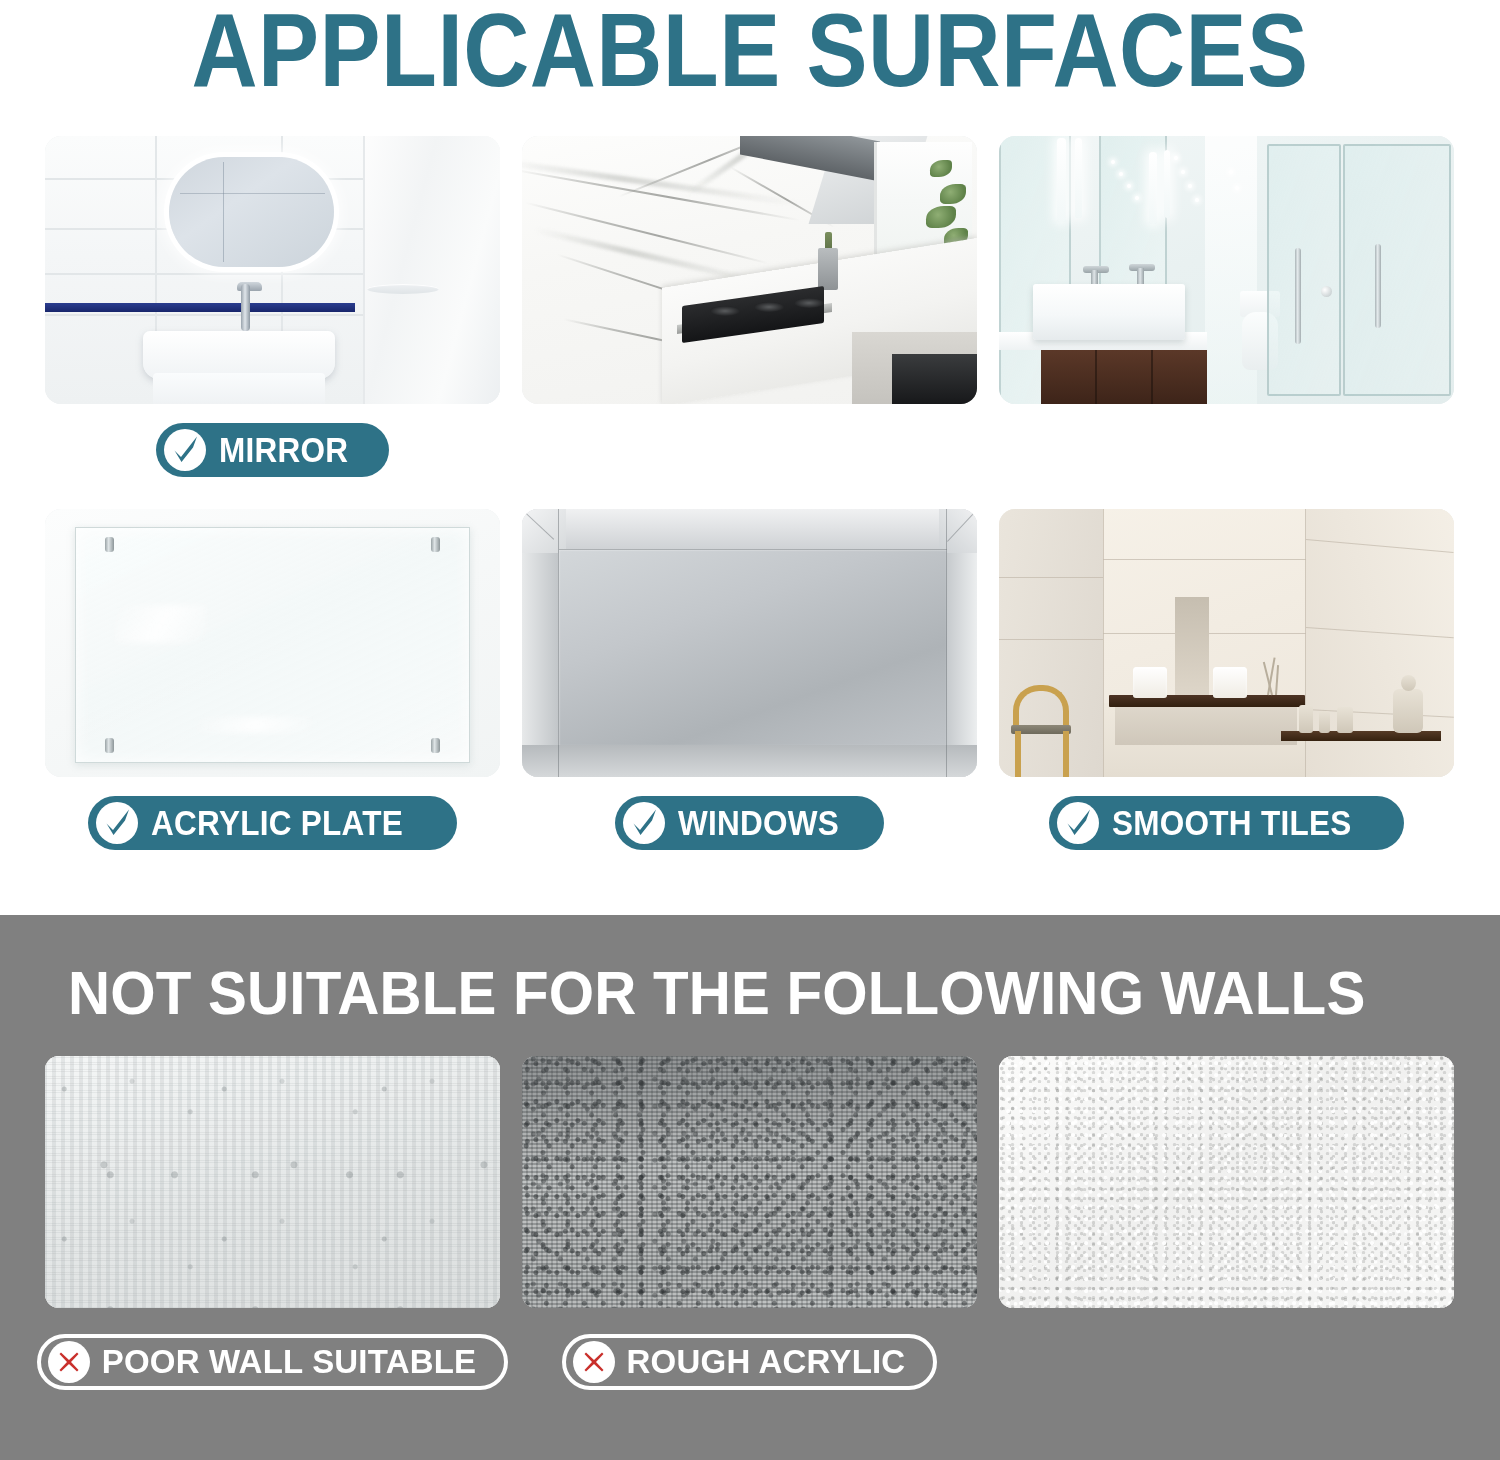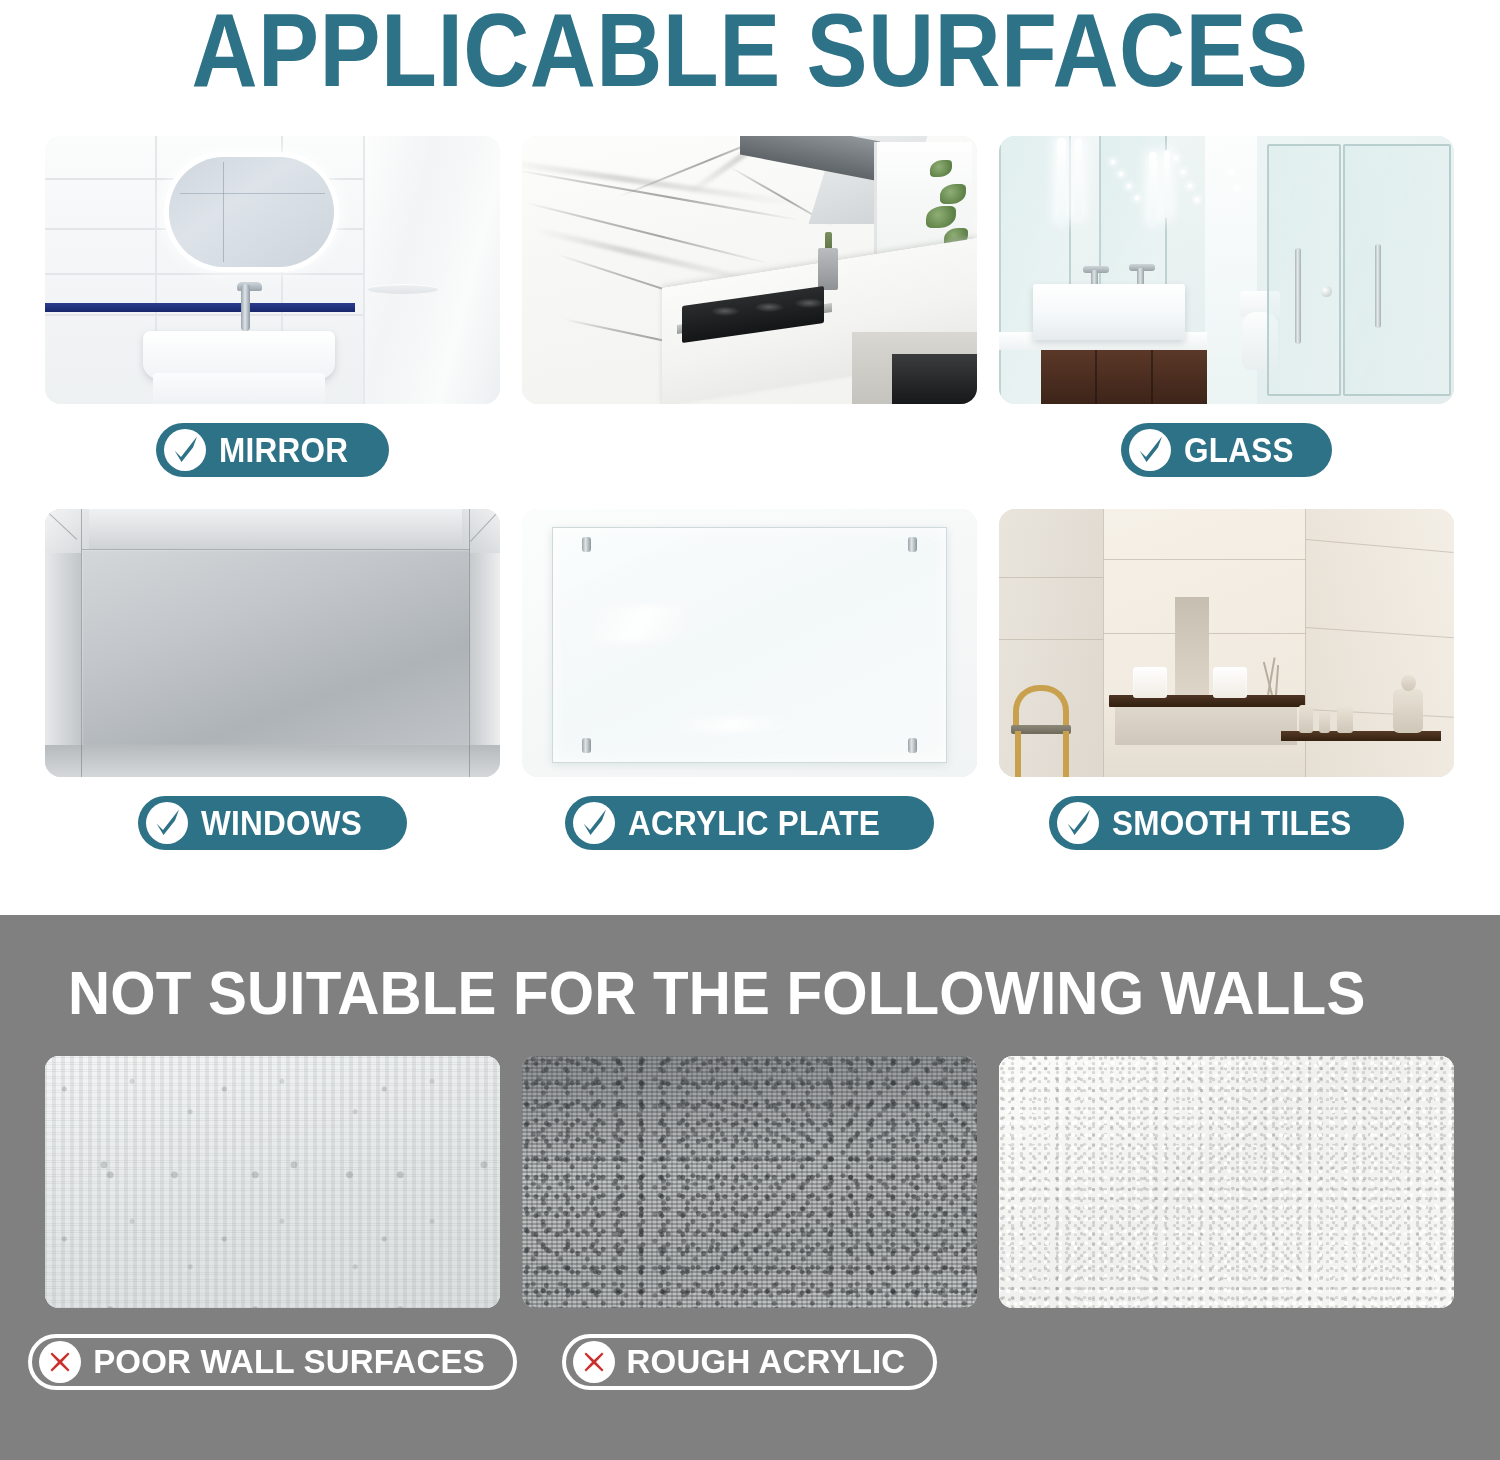--- a/index.html
+++ b/index.html
@@ -611,28 +611,41 @@
           <div class="p3-vanity-seam" style="left:96px;"></div>
           <div class="p3-vanity-seam" style="left:152px;"></div>
           <div class="p3-toilet-tank"></div>
           <div class="p3-toilet"></div>
           <div class="p3-showerdoor" style="left:268px; width:74px;"></div>
           <div class="p3-showerdoor" style="left:344px; width:108px;"></div>
           <div class="p3-handle-v" style="left:296px; top:112px; height:96px;"></div>
           <div class="p3-handle-v" style="left:376px; top:108px; height:84px;"></div>
           <div class="p3-knob" style="left:322px; top:150px;"></div>
         </div>
+      </div>
+
+      <div class="cell">
+        <div class="photo">
+          <div class="p5-base"></div>
+          <div class="p5-sheet"></div>
+          <div class="p5-standoff" style="left:60px;  top:28px;"></div>
+          <div class="p5-standoff" style="right:60px; top:28px;"></div>
+          <div class="p5-standoff" style="left:60px;  bottom:24px;"></div>
+          <div class="p5-standoff" style="right:60px; bottom:24px;"></div>
+          <div class="p5-glint" style="left:70px; top:96px; width:92px; height:38px;"></div>
+          <div class="p5-glint" style="left:150px; top:208px; width:120px; height:16px;"></div>
+        </div>
         <div class="badge-row">
           <div class="badge">
             <span class="badge-check">
               <svg width="30" height="30" viewBox="0 0 30 30" aria-hidden="true">
                 <path d="M4.5 15.5 L11 22 L27 1.5 L23 12.5 L11.5 27 Z" fill="#2E7287"></path>
               </svg>
             </span>
-            <span class="badge-label">GLASS</span>
+            <span class="badge-label">ACRYLIC PLATE</span>
           </div>
         </div>
       </div>
 
       <div class="cell">
         <div class="photo">
           <div class="p4-outer"></div>
           <div class="p4-frame-top"></div>
           <div class="p4-frame-left"></div>
           <div class="p4-frame-right"></div>
@@ -647,43 +660,20 @@
           <div class="p4-hairline" style="right:0; top:0; width:44px; height:1px; transform:rotate(-47deg); transform-origin:right top;"></div>
         </div>
         <div class="badge-row">
           <div class="badge">
             <span class="badge-check">
               <svg width="30" height="30" viewBox="0 0 30 30" aria-hidden="true">
                 <path d="M4.5 15.5 L11 22 L27 1.5 L23 12.5 L11.5 27 Z" fill="#2E7287"></path>
               </svg>
             </span>
             <span class="badge-label">WINDOWS</span>
-          </div>
-        </div>
-      </div>
-
-      <div class="cell">
-        <div class="photo">
-          <div class="p5-base"></div>
-          <div class="p5-sheet"></div>
-          <div class="p5-standoff" style="left:60px;  top:28px;"></div>
-          <div class="p5-standoff" style="right:60px; top:28px;"></div>
-          <div class="p5-standoff" style="left:60px;  bottom:24px;"></div>
-          <div class="p5-standoff" style="right:60px; bottom:24px;"></div>
-          <div class="p5-glint" style="left:70px; top:96px; width:92px; height:38px;"></div>
-          <div class="p5-glint" style="left:150px; top:208px; width:120px; height:16px;"></div>
-        </div>
-        <div class="badge-row">
-          <div class="badge">
-            <span class="badge-check">
-              <svg width="30" height="30" viewBox="0 0 30 30" aria-hidden="true">
-                <path d="M4.5 15.5 L11 22 L27 1.5 L23 12.5 L11.5 27 Z" fill="#2E7287"></path>
-              </svg>
-            </span>
-            <span class="badge-label">ACRYLIC PLATE</span>
           </div>
         </div>
       </div>
 
       <div class="cell">
         <div class="photo">
           <div class="p6-base"></div>
           <div class="p6-leftwall"></div>
           <div class="p6-rightwall"></div>
           <div class="p6-floor"></div>
@@ -740,21 +730,21 @@
         <div class="photo2">
           <div class="tex-poor"></div>
         </div>
         <div class="badge-row2">
           <div class="badge-x">
             <span class="badge-x-circle">
               <svg width="28" height="28" viewBox="0 0 28 28" aria-hidden="true">
                 <path d="M6 4.5 L14 12 L22 4.5 L23.5 6 L16 14 L23.5 22 L22 23.5 L14 16 L6 23.5 L4.5 22 L12 14 L4.5 6 Z" fill="#C9302C"></path>
               </svg>
             </span>
-            <span class="badge-x-label">POOR WALL SURFACES</span>
+            <span class="badge-x-label">POOR WALL SUITABLE</span>
           </div>
         </div>
       </div>
 
       <div class="cell2">
         <div class="photo2">
           <div class="tex-rough"></div>
           <div class="tex-rough-dark"></div>
         </div>
         <div class="badge-row2">

